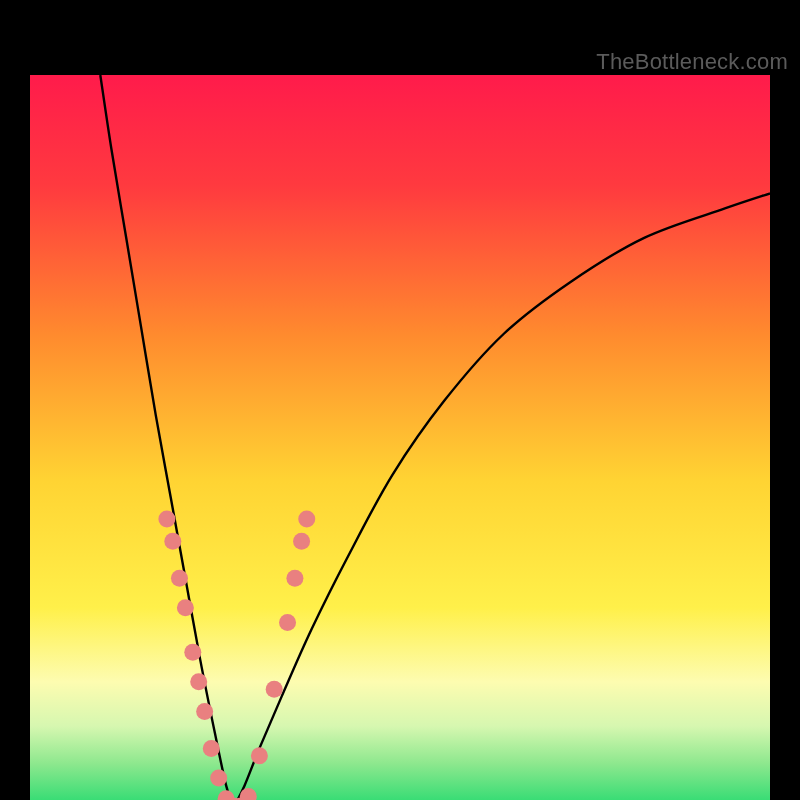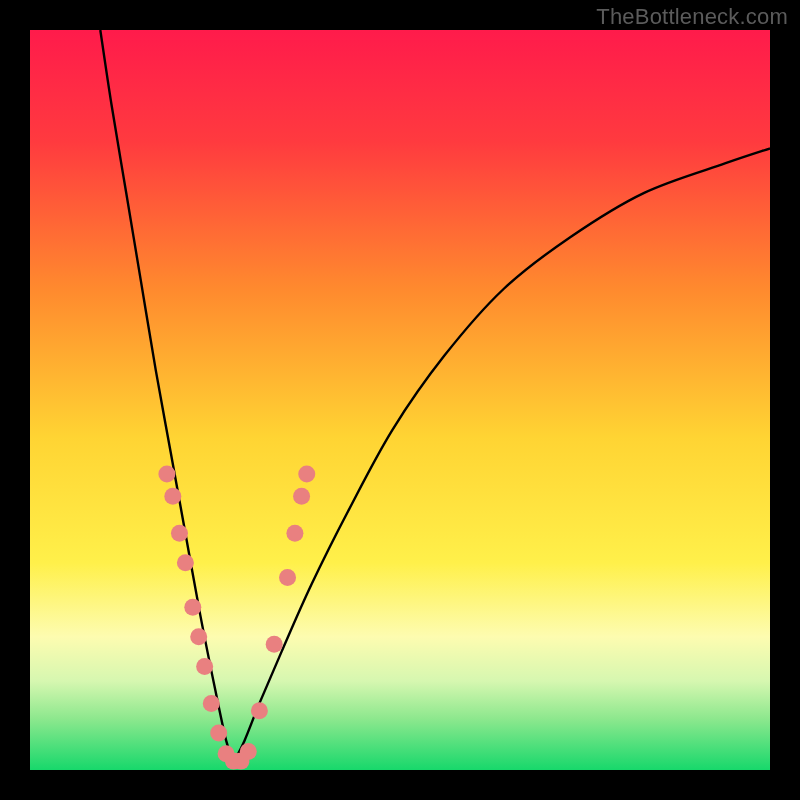--- a/index.html
+++ b/index.html
@@ -8,20 +8,21 @@
     width: 800px;
     height: 800px;
     background: #000;
     overflow: hidden;
   }
   .stage {
     position: relative;
     width: 800px;
     height: 686px;
     background: #000;
+    margin-top: 45px;
   }
   .plot {
     position: absolute;
     left: 30px;
     top: 30px;
     width: 740px;
     height: 740px;
     overflow: hidden;
   }
   .grad {

